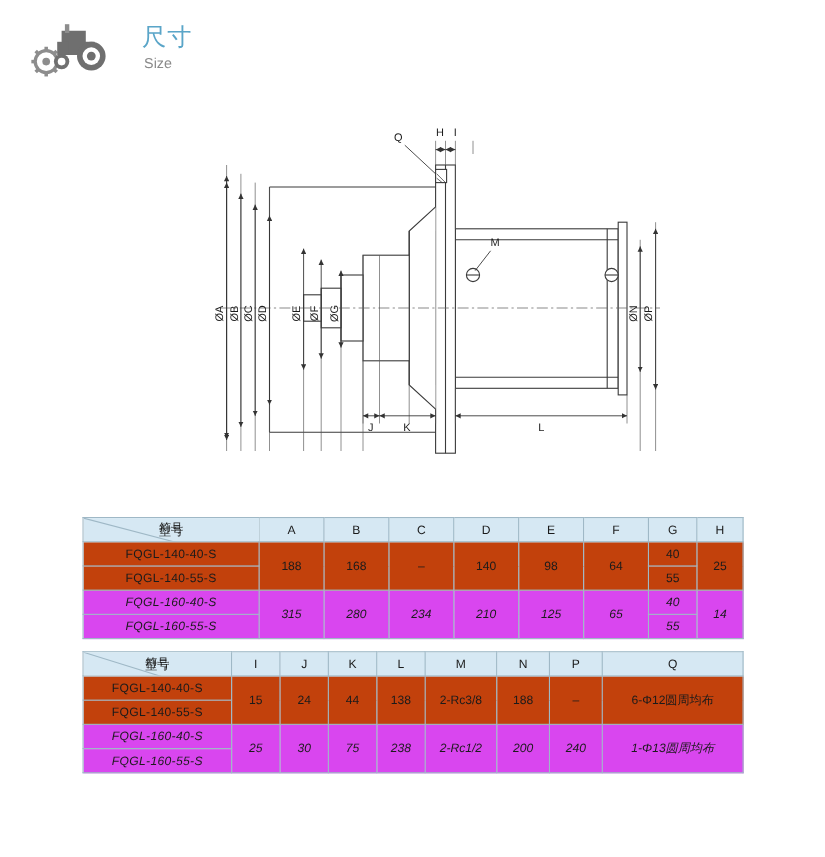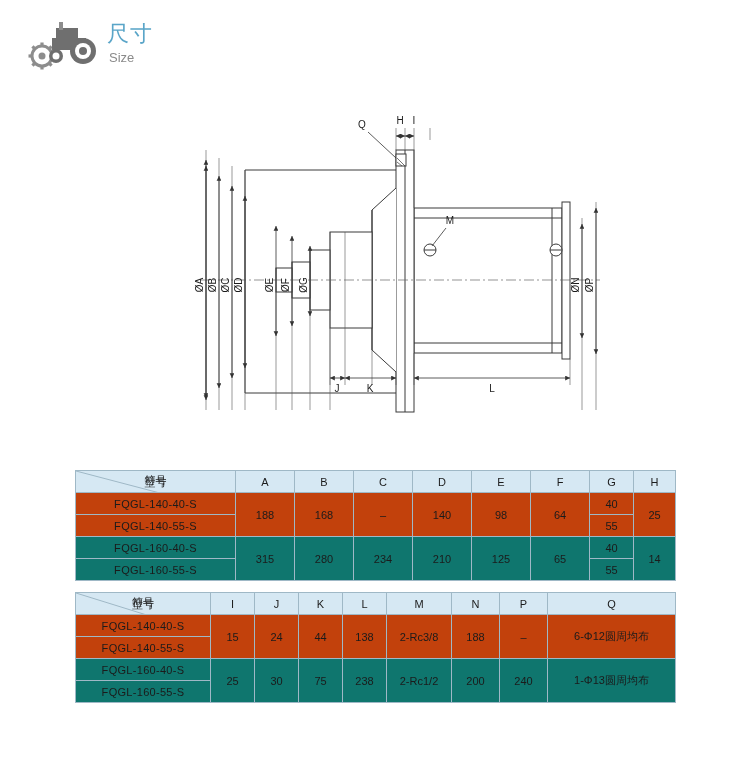--- a/index.html
+++ b/index.html
@@ -29,21 +29,21 @@
     display: flex;
     align-items: flex-start;
   }
   .header-logo {
     width: 80px;
     height: 52px;
     position: relative;
     flex: 0 0 auto;
   }
   .header-text {
-    margin-left: 1px;
+    margin-left: 23px;
     padding-top: 4px;
   }
   .title-cn {
     font-size: 22px;
     color: #5aa5c8;
     line-height: 24px;
     letter-spacing: 1px;
   }
   .title-en {
     font-size: 13px;
@@ -81,21 +81,21 @@
   table.dim td, table.dim th {
     border: 1px solid #9fb8c6;
     text-align: center;
     vertical-align: middle;
     padding: 0;
     height: 21px;
     font-weight: normal;
     color: #1b1b1b;
   }
   .hdr-blue { background: #d6e8f3; }
-  .body-green { background: #0f766e; }
+  .body-green { background: #d946ef; font-style: italic; }
   .body-white { background: #c2410c; }
 
   .corner {
     position: relative;
     padding: 0;
     height: 42px;
     background: #d6e8f3;
   }
   .corner .diag {
     position: absolute;

